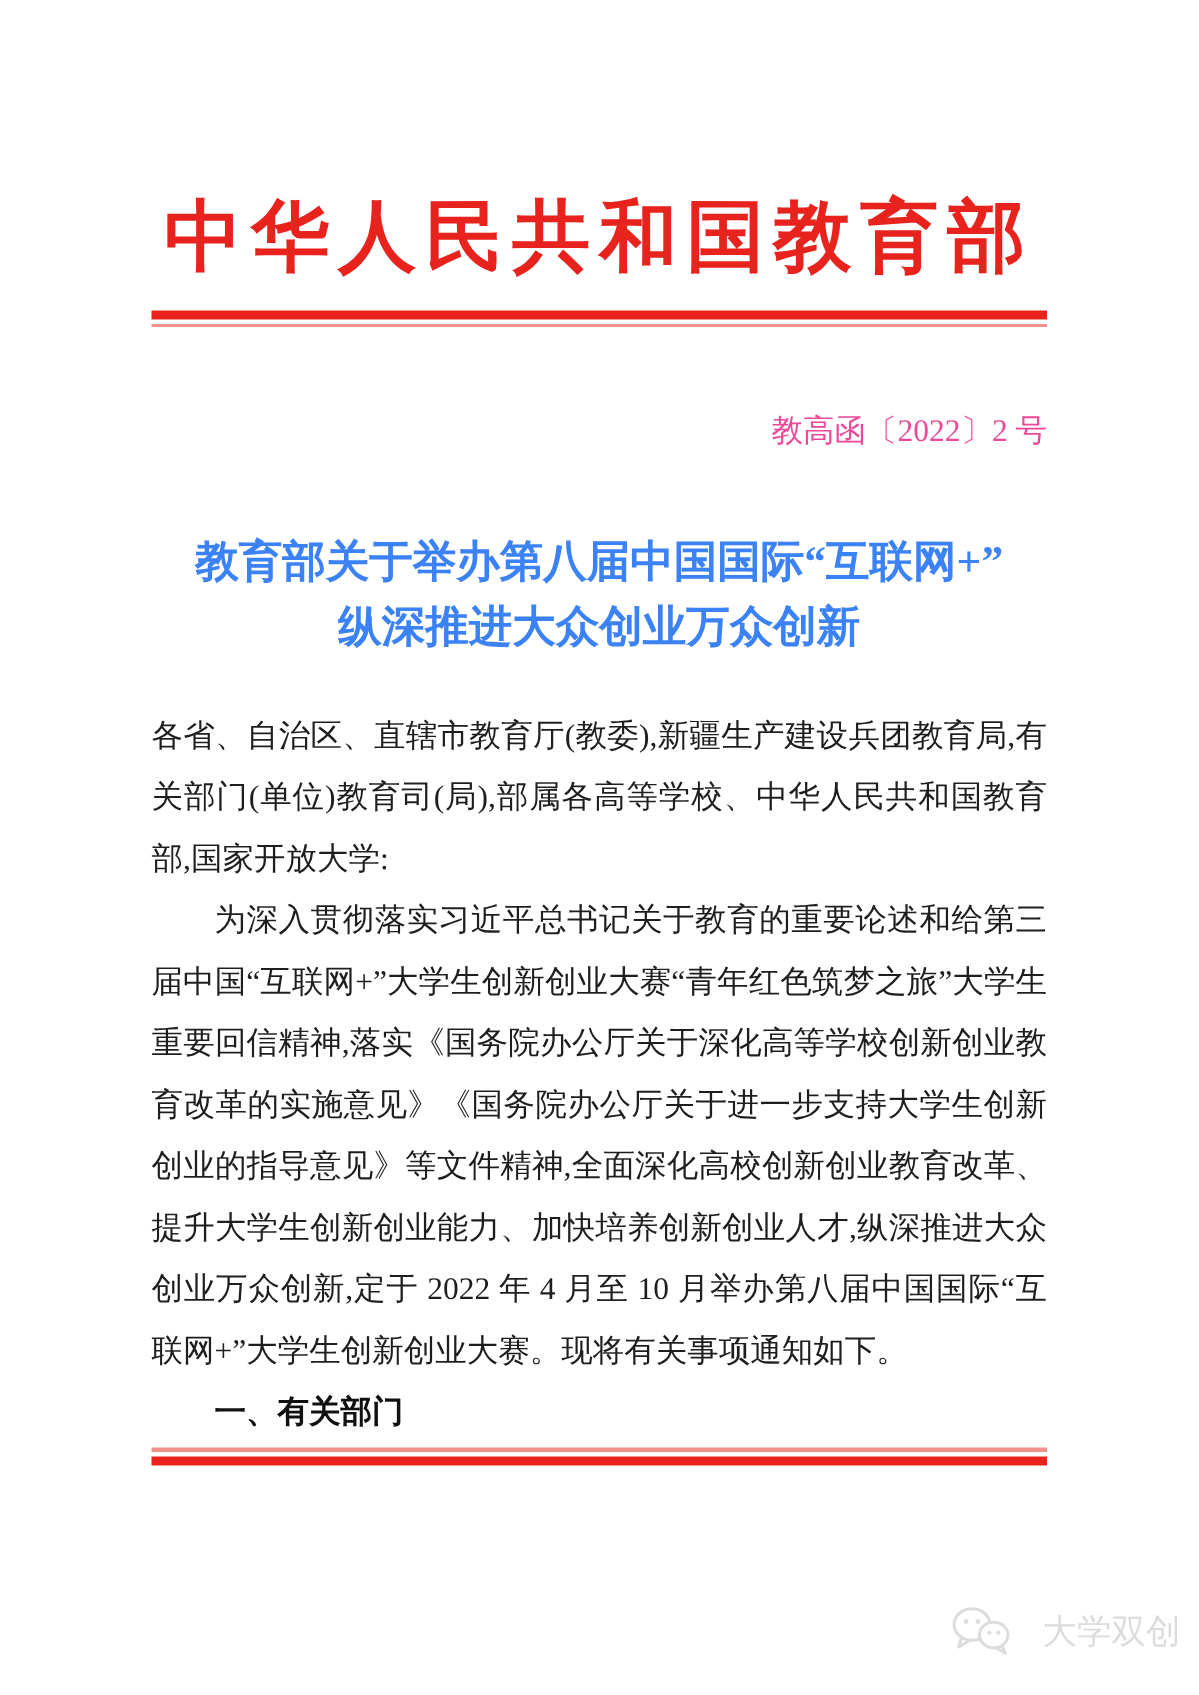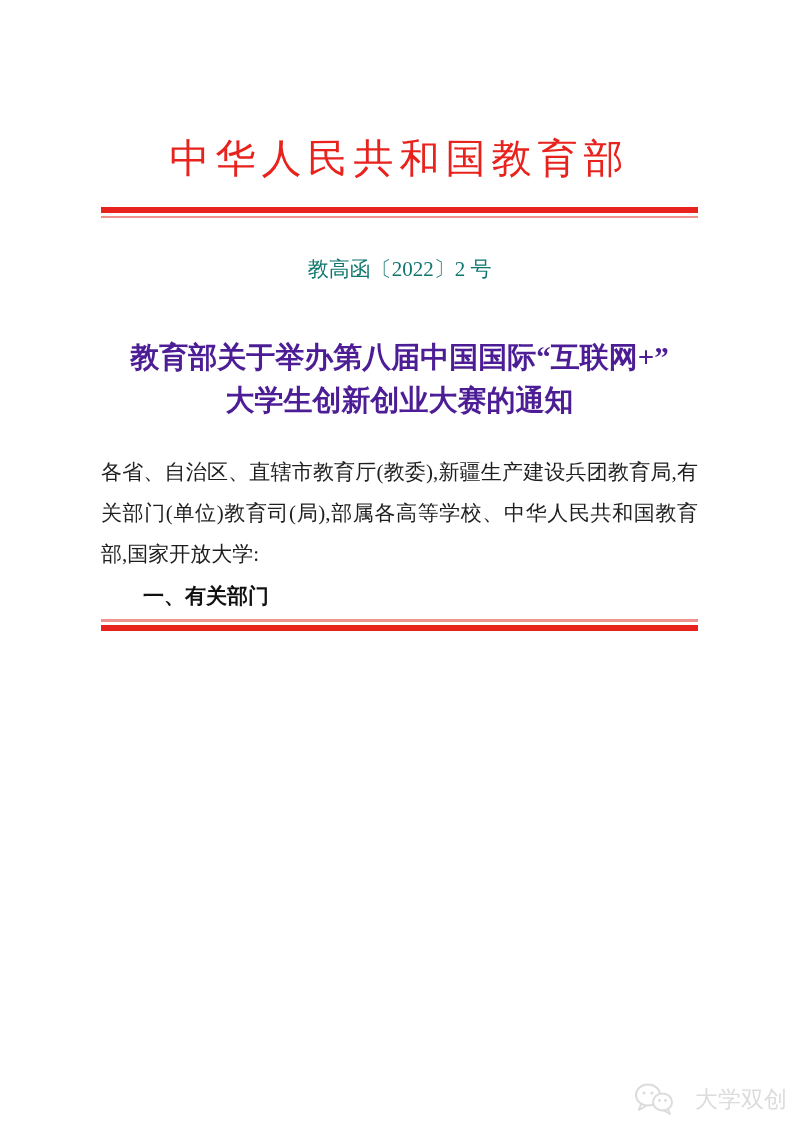--- a/index.html
+++ b/index.html
@@ -11,55 +11,55 @@
     font-family:"Liberation Serif","DejaVu Serif",serif;
     color:#1c1c1c;
     margin:0 auto;
   }
   .content{padding:0 101px;}
 
   
   .org-name{
     margin:0;
     padding-top:126px;
-    font-size:40px;
+    font-size:52px;
     line-height:66px;
-    font-weight:400;
+    font-weight:700;
     letter-spacing:6px;
     text-align:center;
     color:#e8231d;
     white-space:nowrap;
   }
   .rule-top{margin-top:15px;}
   .rule-top .thick{height:6px;background:#e8231d;}
   .rule-top .gap{height:3px;}
   .rule-top .thin{height:2px;background:#f0928c;}
 
   .rule-bottom{margin-top:3px;}
   .rule-bottom .thin{height:3px;background:#f0928c;}
   .rule-bottom .gap{height:3px;}
   .rule-bottom .thick{height:6px;background:#e8231d;}
 
   
   .doc-number{
-    margin-top:39px;
+    margin-top:57px;
     font-size:21px;
     line-height:25px;
-    text-align:center;
-    color:#0f766e;
+    text-align:right;
+    color:#ec4899;
   }
 
   
   .doc-title{
     margin:54px 0 0 0;
     font-size:29px;
     line-height:43px;
     font-weight:bold;
     text-align:center;
-    color:#4c1d95;
+    color:#3b82f6;
     font-family:Liberation Serif, serif;
   }
 
   
   .body-text{
     margin-top:30px;
     font-size:21px;
     line-height:41px;
     text-align:justify;
     text-justify:inter-ideograph;
@@ -70,21 +70,21 @@
   .section-heading{
     font-family:"Liberation Sans","DejaVu Sans",sans-serif;
     font-weight:bold;
     color:#111;
   }
 
   
   .watermark{
     position:absolute;
     right:12px;
-    bottom:14px;
+    bottom:26px;
     display:flex;
     align-items:center;
     gap:21px;
     color:#dcdcdc;
     font-size:23px;
     line-height:1;
     font-family:"Liberation Sans","DejaVu Sans",sans-serif;
     user-select:none;
   }
   .watermark svg{display:block;}
@@ -100,25 +100,26 @@
     <div class="rule-top">
       <div class="thick"></div>
       <div class="gap"></div>
       <div class="thin"></div>
     </div>
 
     <div class="doc-number">教高函〔2022〕2 号</div>
 
     <h2 class="doc-title">
       <span>教育部关于举办第八届中国国际“互联网+”</span><br>
-      <span>大学生创新创业大赛的通知</span>
+      <span>纵深推进大众创业万众创新</span>
     </h2>
 
     <div class="body-text">
       <p>各省、自治区、直辖市教育厅(教委),新疆生产建设兵团教育局,有关部门(单位)教育司(局),部属各高等学校、中华人民共和国教育部,国家开放大学:</p>
+      <p class="indent">为深入贯彻落实习近平总书记关于教育的重要论述和给第三届中国“互联网+”大学生创新创业大赛“青年红色筑梦之旅”大学生重要回信精神,落实《国务院办公厅关于深化高等学校创新创业教育改革的实施意见》《国务院办公厅关于进一步支持大学生创新创业的指导意见》等文件精神,全面深化高校创新创业教育改革、提升大学生创新创业能力、加快培养创新创业人才,纵深推进大众创业万众创新,定于 2022 年 4 月至 10 月举办第八届中国国际“互联网+”大学生创新创业大赛。现将有关事项通知如下。</p>
       <p class="indent section-heading">一、有关部门</p>
     </div>
 
     <div class="rule-bottom">
       <div class="thin"></div>
       <div class="gap"></div>
       <div class="thick"></div>
     </div>
 
   </div>

